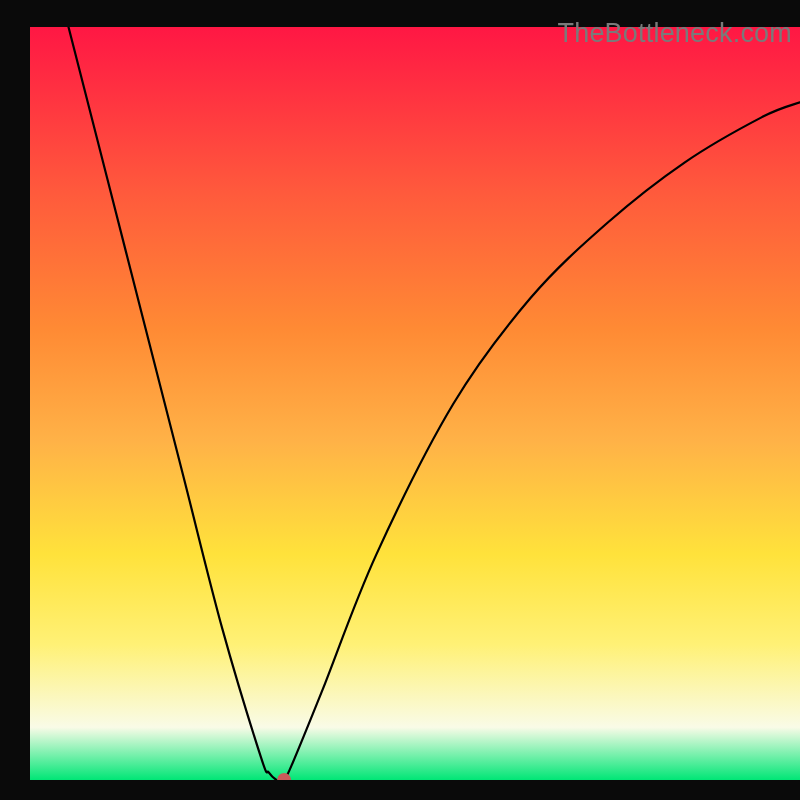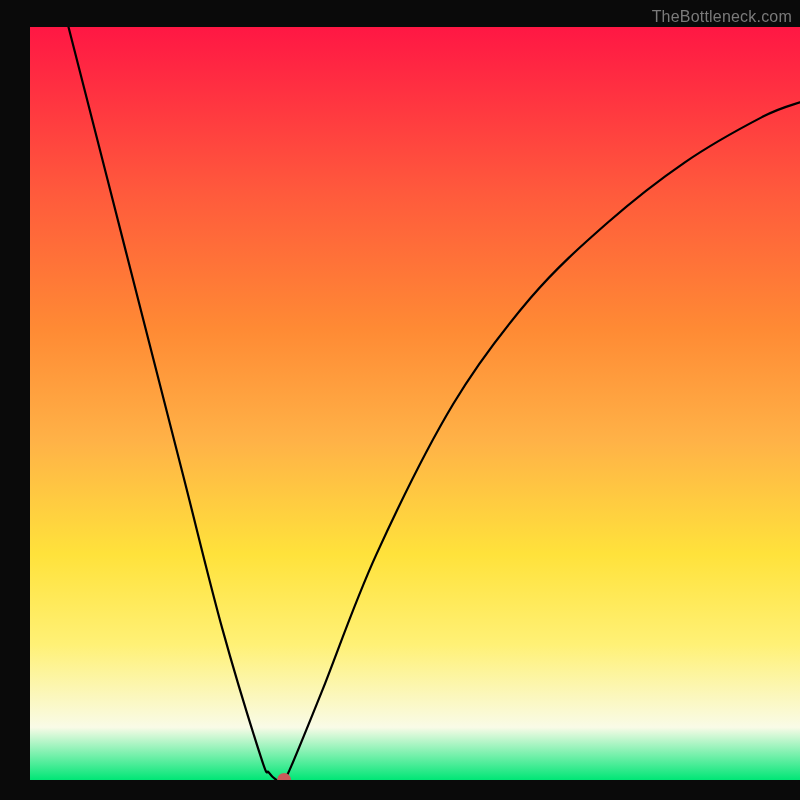--- a/index.html
+++ b/index.html
@@ -11,24 +11,24 @@
     background: #ffffff;
     font-family: Arial, Helvetica, sans-serif;
   }
   .container {
     position: relative;
     width: 800px;
     height: 800px;
   }
   .watermark {
     position: absolute;
-    top: 8px;
+    top: 18px;
     right: 8px;
     color: #7a7a7a;
-    font-size: 16px;
+    font-size: 27px;
     font-weight: 400;
     letter-spacing: 0.2px;
     z-index: 10;
   }
   svg.chart {
     position: absolute;
     top: 0;
     left: 0;
     width: 800px;
     height: 800px;

